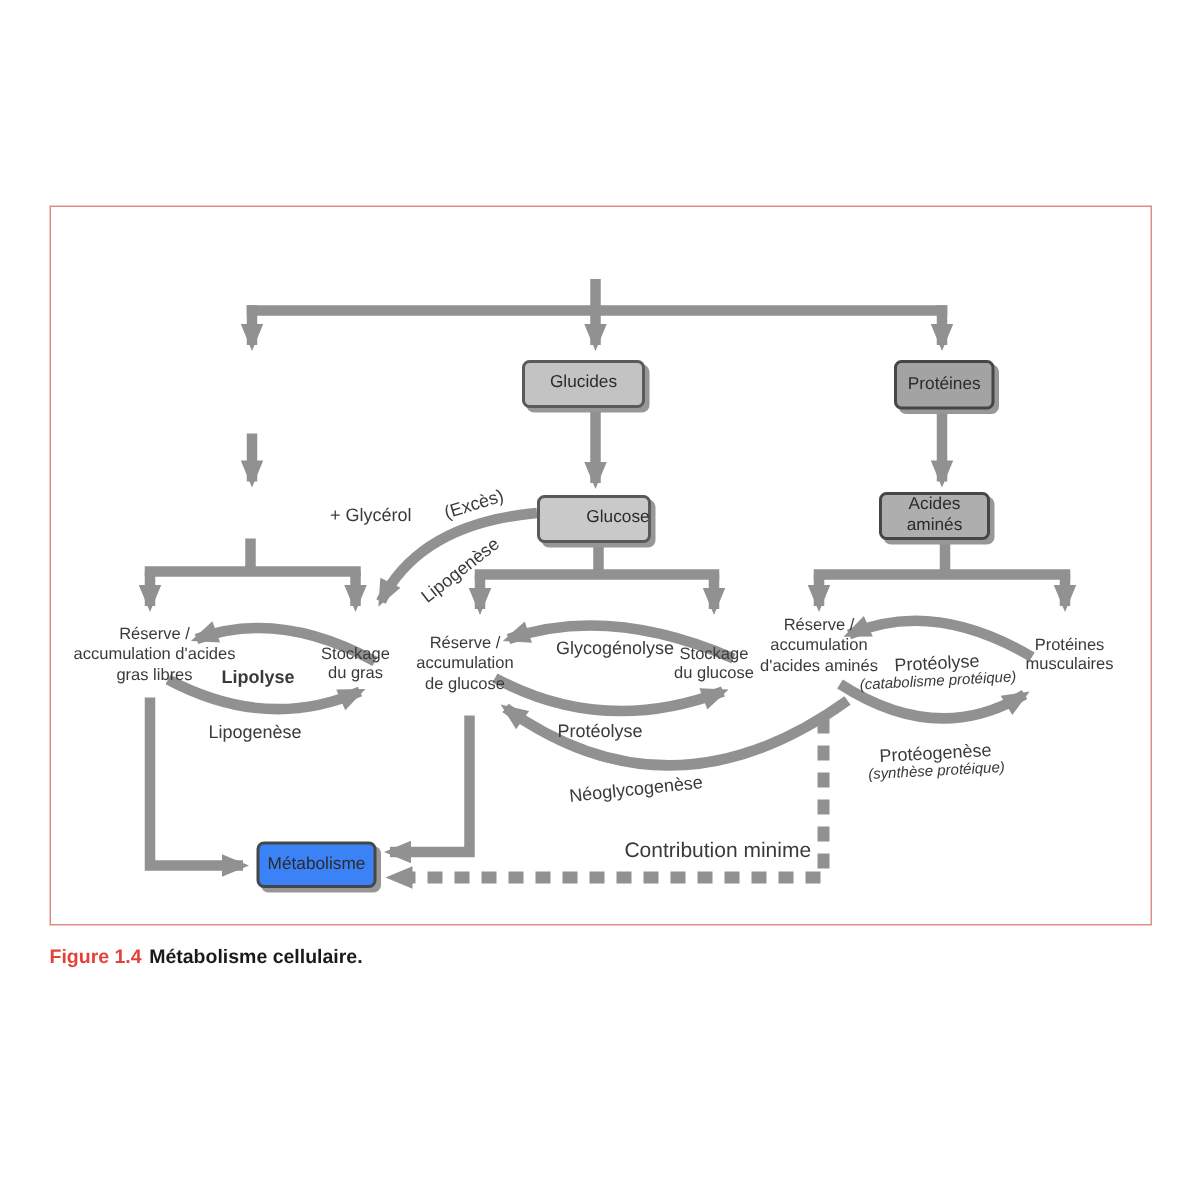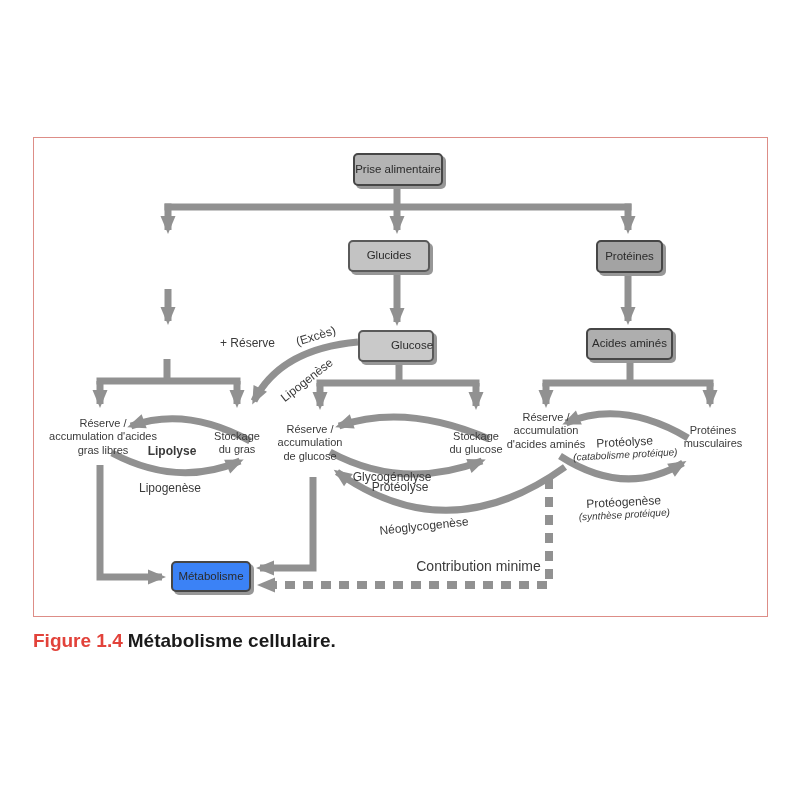--- a/index.html
+++ b/index.html
@@ -8,21 +8,21 @@
   .frame{position:absolute;left:33px;top:137px;width:735px;height:480px;
          border:1.5px solid #dd8d87;background:#ffffff;box-sizing:border-box;}
   svg.wires{position:absolute;left:0;top:0;width:800px;height:800px;pointer-events:none;}
   .node{position:absolute;display:flex;align-items:center;justify-content:center;
         text-align:center;border:2px solid #464646;border-radius:5px;
         box-shadow:3px 3px 0 #979797;color:#2b2b2b;font-size:11.5px;line-height:1.18;
         white-space:pre-line;box-sizing:border-box;font-weight:500;}
   .lbl{position:absolute;text-align:center;color:#3a3a3a;font-size:11px;line-height:1.22;
        white-space:pre-line;}
   .lbl .sub{display:block;font-style:italic;font-size:10px;}
-  .caption{position:absolute;left:33px;top:630px;font-size:19px;font-weight:bold;color:#1a1a1a;}
+  .caption{position:absolute;left:33px;top:630px;font-size:13px;font-weight:bold;color:#1a1a1a;}
   .caption .fig{color:#e2423a;margin-right:5px;}
 </style>
 </head>
 <body>
 
 <div class="canvas">
 
   <div class="frame"></div>
 
   <svg class="wires" viewBox="0 0 800 800">
@@ -70,40 +70,39 @@
       <path d="M565,467 Q448,551 337,472" marker-end="url(#ah)"></path>
 
       <path d="M358,342 Q280,349 254,401" marker-end="url(#ah)"></path>
 
       <path d="M100,465 L100,577 L162,577" marker-end="url(#ah)"></path>
       <path d="M313,477 L313,568 L260,568" marker-end="url(#ah)"></path>
       <path d="M549,479 L549,585 L261,585" stroke-width="8" stroke-dasharray="10 8" marker-end="url(#ah)"></path>
     </g>
   </svg>
 
-  <div class="node" style="left:353px;top:153px;width:90px;height:33px;background:#b4b4b4;">Prise alimentaire</div>
   <div class="node" style="left:348px;top:240px;width:82px;height:32px;background:#c3c3c3;border-color:#5a5a5a;text-align:right;">Glucides</div>
   <div class="node" style="left:596px;top:240px;width:67px;height:33px;background:#a3a3a3;">Protéines</div>
-  <div class="lbl" style="left:220px;top:336px;width:70px;font-size:12px;text-align:left;">+ Réserve</div>
+  <div class="lbl" style="left:220px;top:336px;width:70px;font-size:12px;text-align:left;">+ Glycérol</div>
   <div class="node" style="left:358px;top:330px;width:76px;height:32px;background:#c9c9c9;border-color:#5a5a5a;padding-left:32px;">Glucose</div>
-  <div class="node" style="left:586px;top:328px;width:87px;height:32px;background:#aeaeae;">Acides aminés</div>
+  <div class="node" style="left:586px;top:328px;width:74px;height:32px;background:#aeaeae;">Acides aminés</div>
   <div class="node" style="left:171px;top:561px;width:80px;height:31px;background:#3b82f6;">Métabolisme</div>
 
   <div class="lbl" style="left:43px;top:417px;width:120px;">Réserve /
 accumulation d'acides
 gras libres</div>
   <div class="lbl" style="left:132px;top:444px;width:80px;font-size:12px;font-weight:bold;">Lipolyse</div>
   <div class="lbl" style="left:197px;top:430px;width:80px;">Stockage
 du gras</div>
   <div class="lbl" style="left:120px;top:481px;width:100px;font-size:12px;">Lipogenèse</div>
 
   <div class="lbl" style="left:260px;top:423px;width:100px;">Réserve /
 accumulation
 de glucose</div>
-  <div class="lbl" style="left:342px;top:425px;width:100px;font-size:12px;margin-top:45px;">Glycogénolyse</div>
+  <div class="lbl" style="left:360px;top:425px;width:100px;font-size:12px;">Glycogénolyse</div>
   <div class="lbl" style="left:431px;top:430px;width:90px;">Stockage
 du glucose</div>
   <div class="lbl" style="left:350px;top:480px;width:100px;font-size:12px;">Protéolyse</div>
 
   <div class="lbl" style="left:491px;top:411px;width:110px;">Réserve /
 accumulation
 d'acides aminés</div>
   <div class="lbl" style="left:555px;top:420px;width:140px;font-size:12px;transform:rotate(-3deg);">
     <span>Protéolyse</span>
     <span class="sub">(catabolisme protéique)</span>

